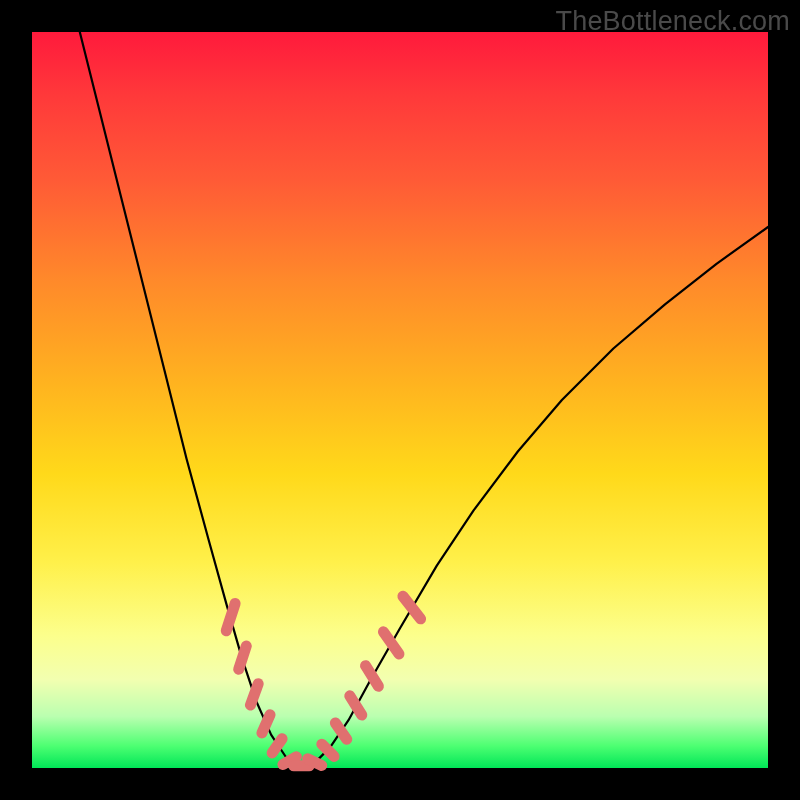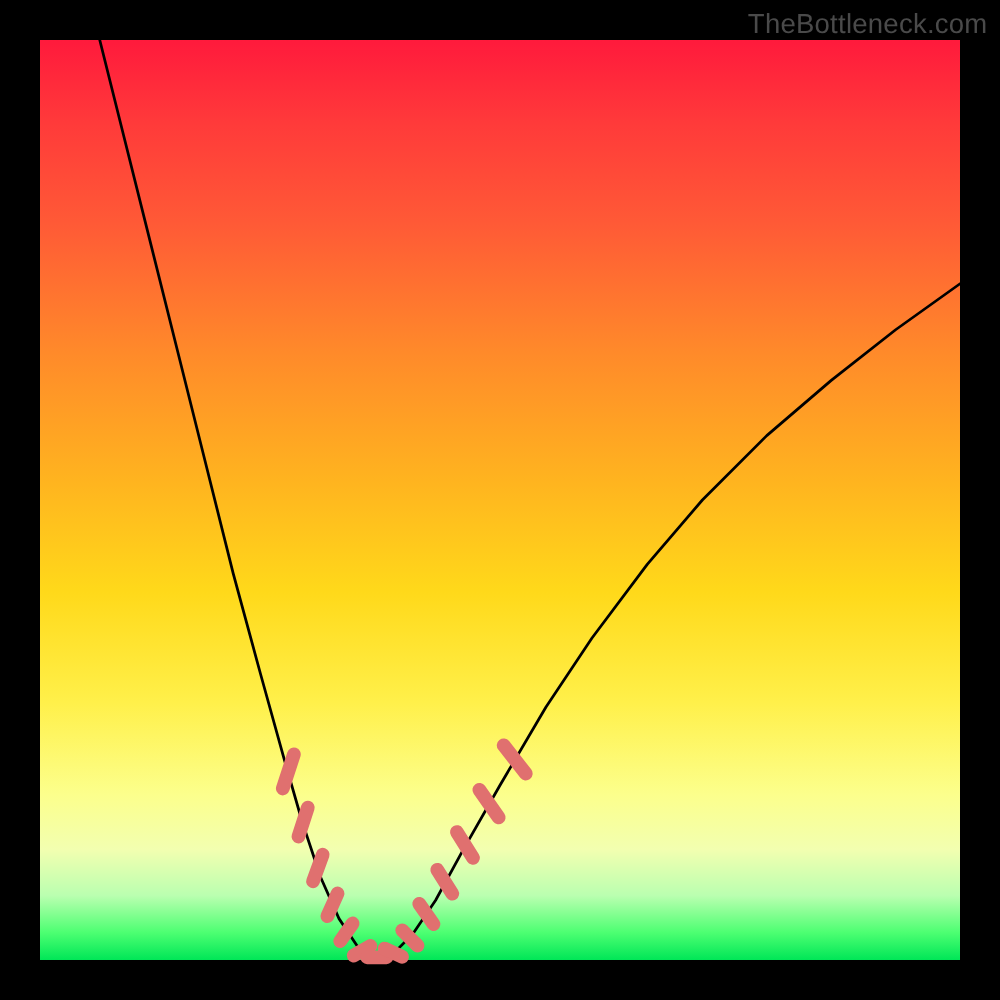--- a/index.html
+++ b/index.html
@@ -40,21 +40,21 @@
       #baffb0 93%,
       #4dff72 97%,
       #00e657 100%
     );
   }
   .watermark {
     position: absolute;
     top: 6px;
     right: 10px;
     color: #4a4a4a;
-    font-size: 22px;
+    font-size: 27px;
     letter-spacing: 0.2px;
     font-weight: 500;
   }
   svg.curve {
     position: absolute;
     left: 0;
     top: 0;
     width: 736px;
     height: 736px;
     overflow: visible;

